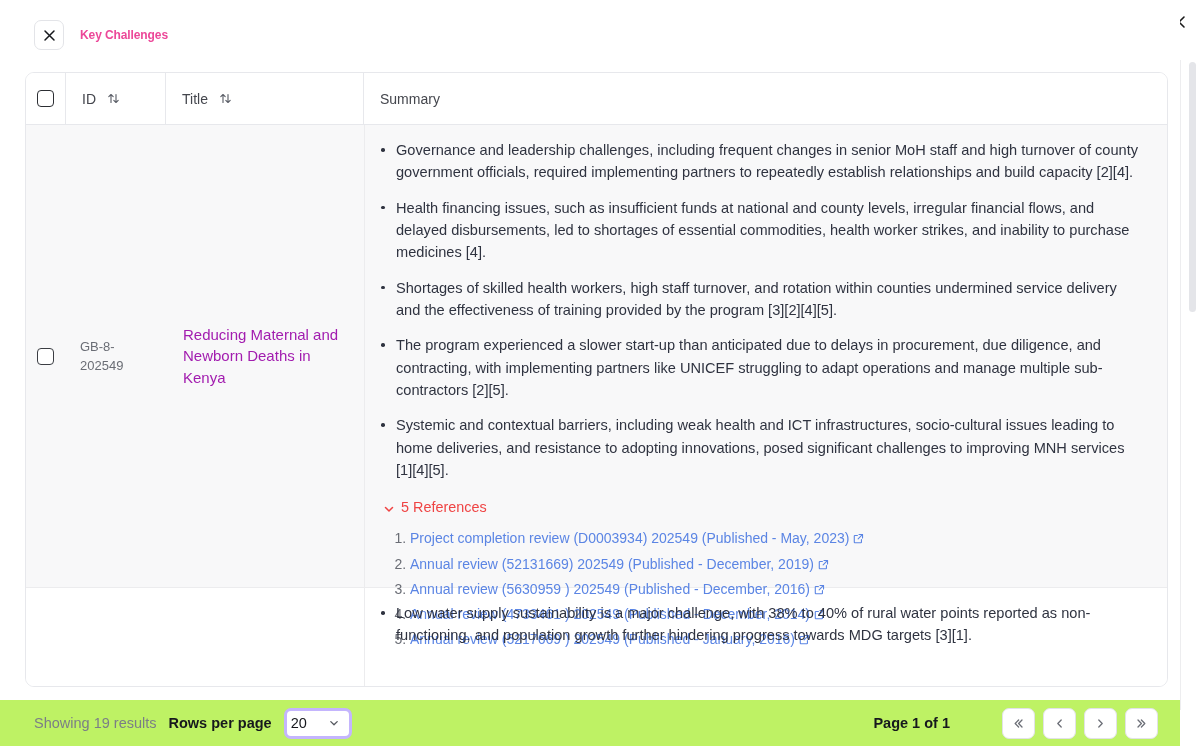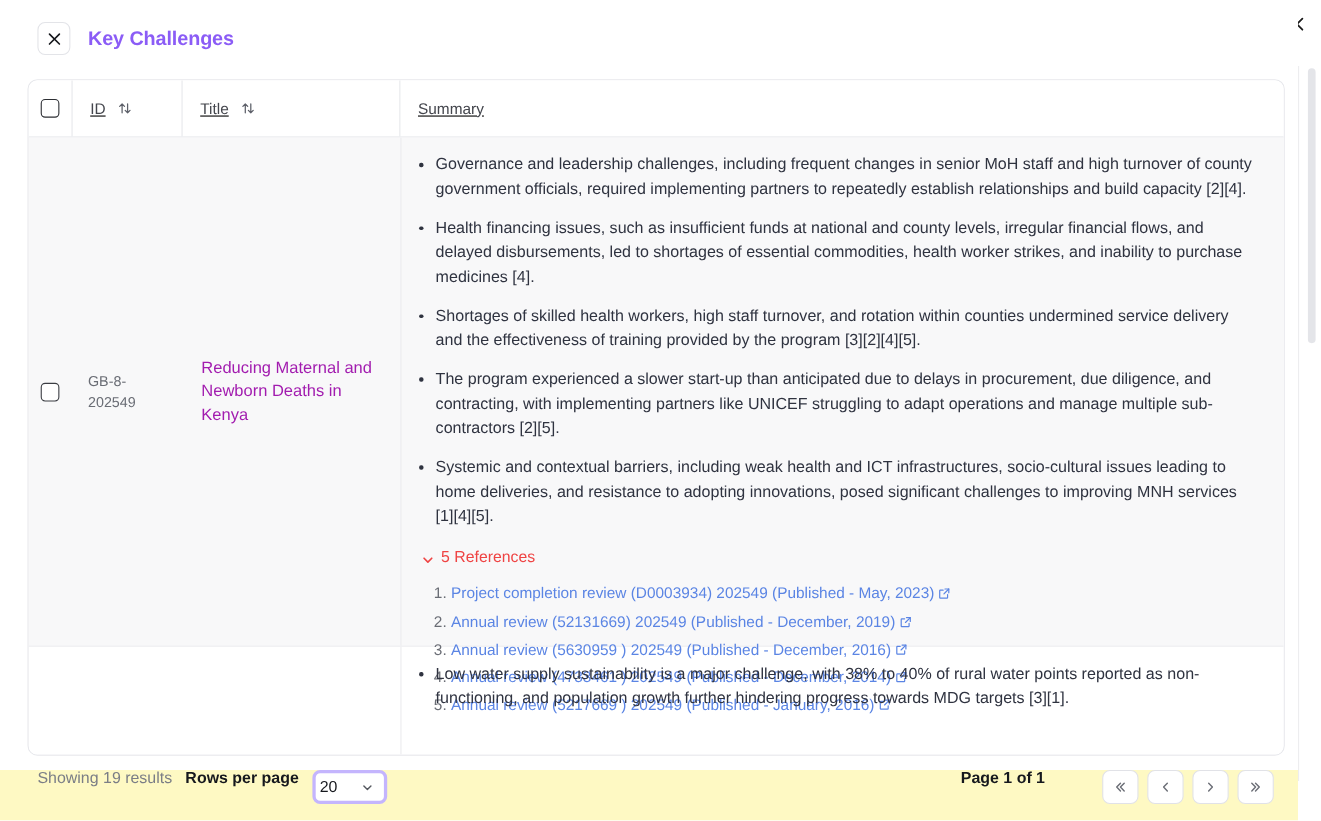--- a/index.html
+++ b/index.html
@@ -46,23 +46,23 @@
     width: 30px; height: 30px;
     border: 1px solid #e3e4e8;
     border-radius: 7px;
     background: #ffffff;
     display: flex; align-items: center; justify-content: center;
     cursor: pointer;
     flex: none;
   }
   .close-btn svg { display: block; }
   .page-title {
-    font-size: 18px;
+    font-size: 12px;
     font-weight: 700;
-    color: #8b5cf6;
+    color: #ec4899;
     letter-spacing: -0.1px;
   }
 
   
   .table-card {
     position: absolute;
     left: 25px;
     top: 72px;
     width: 1143px;
     height: 615px;
@@ -70,21 +70,20 @@
     border-radius: 9px;
     background: #ffffff;
     overflow: hidden;
   }
 
   .thead {
     display: flex;
     height: 52px;
     background: #ffffff;
     border-bottom: 1px solid #e7e8ec;
-    text-decoration: underline;
   }
   .th {
     display: flex;
     align-items: center;
     border-right: 1px solid #e7e8ec;
     padding: 0 16px;
     font-size: 14px;
     color: #44464d;
     gap: 11px;
     flex: none;
@@ -209,23 +208,23 @@
   }
   .ext-icon svg { display: block; }
 
   
   .footer {
     position: absolute;
     left: 0; top: 700px;
     width: 1180px;
     height: 46px;
     display: flex;
-    align-items: flex-start;
+    align-items: center;
     padding: 0 22px 0 34px;
-    background: #fef9c3;
+    background: #bef264;
   }
   .showing {
     font-size: 14.5px;
     color: #7b7e86;
     margin-right: 12px;
   }
   .rpp-label {
     font-size: 14.5px;
     color: #16181d;
     font-weight: 700;

